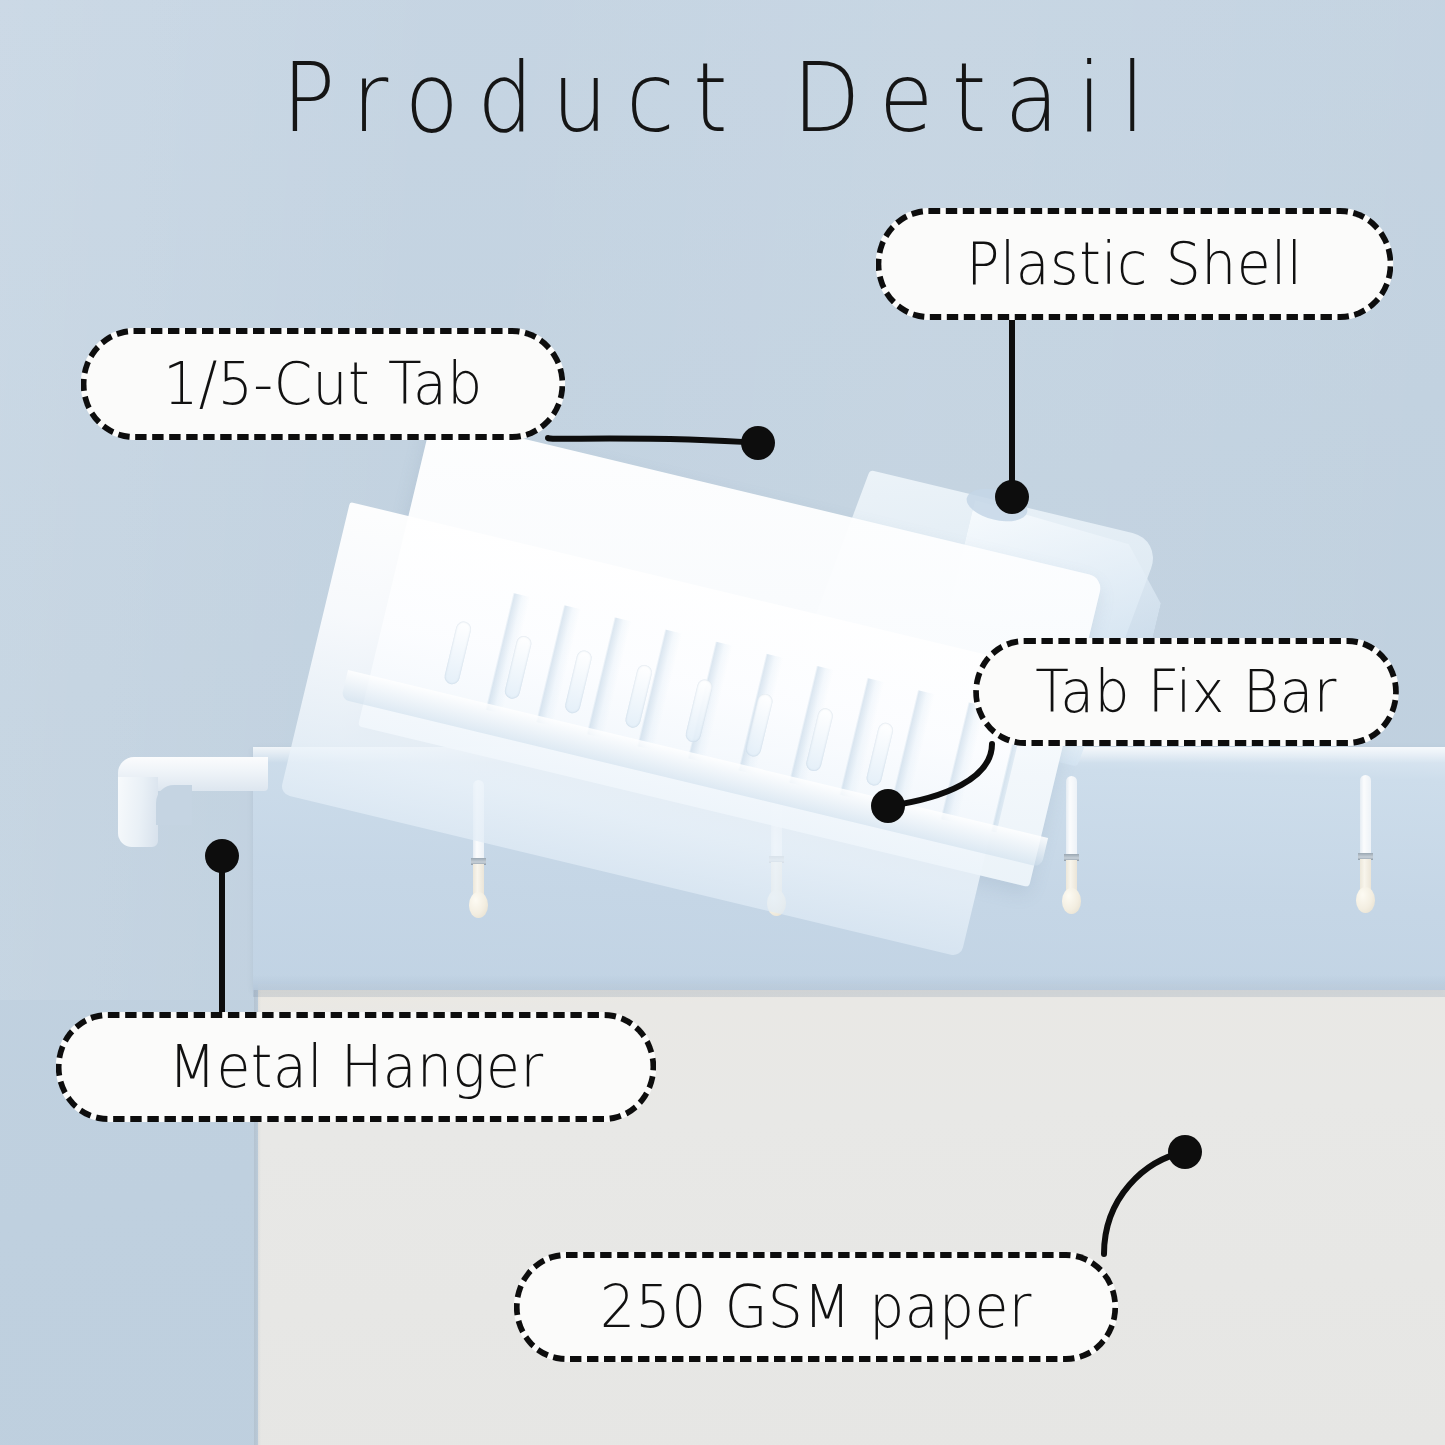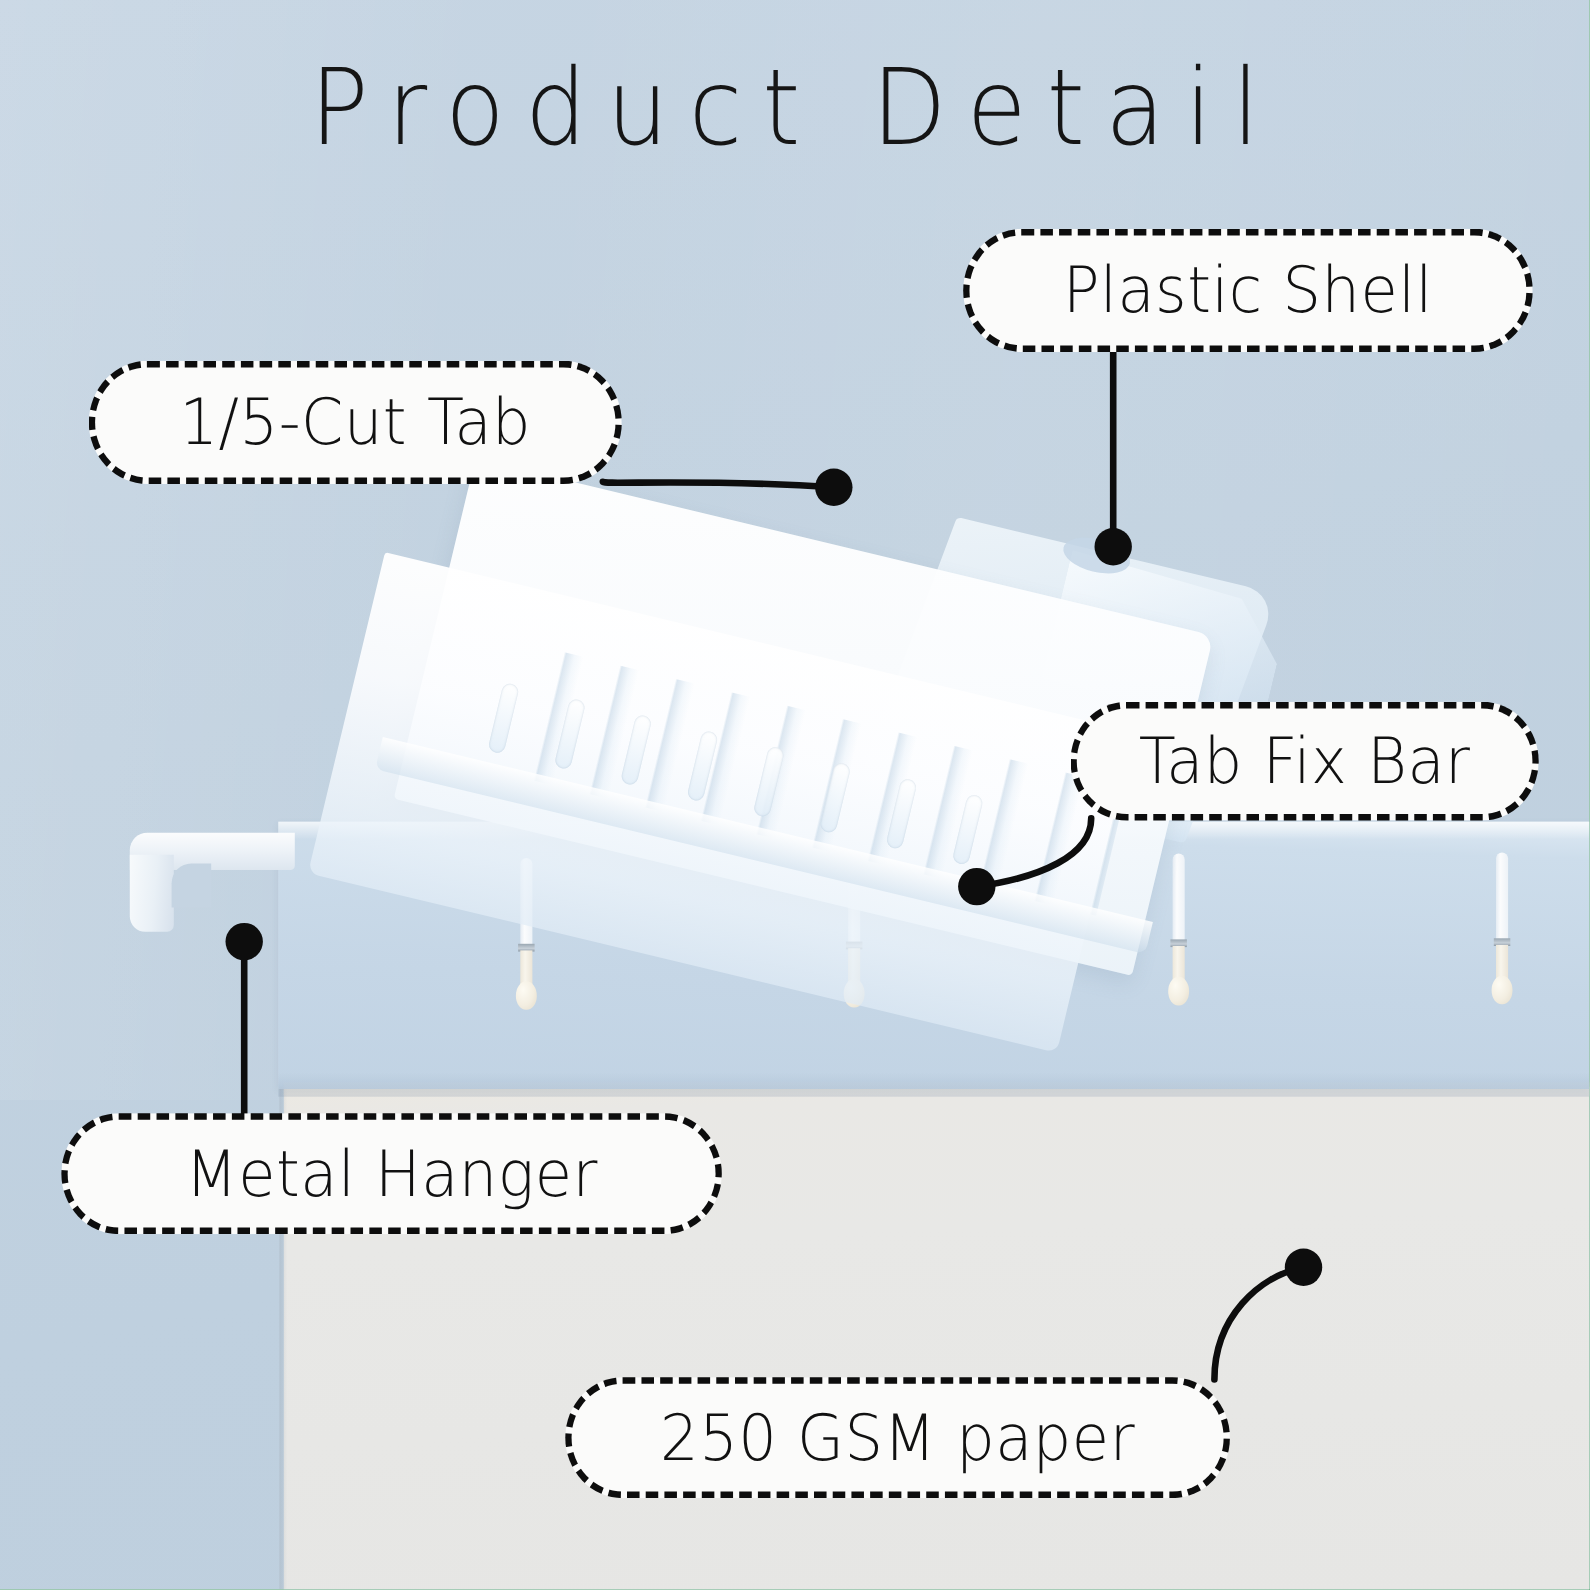--- a/index.html
+++ b/index.html
@@ -9,21 +9,21 @@
     background: #ffffff;
   }
   body {
     font-family: "Liberation Sans", sans-serif;
   }
   #stage {
     position: relative;
     width: 1445px;
     height: 1445px;
     overflow: hidden;
-    background: #15803d;
+    background: #fde047;
   }
 
   
   .bg-blue {
     position: absolute;
     left: 0; top: 0;
     width: 1445px; height: 1445px;
     background:
       linear-gradient(168deg, #c6d5e3 0%, #c2d2e0 40%, #bfd0df 70%, #becfde 100%);
   }

